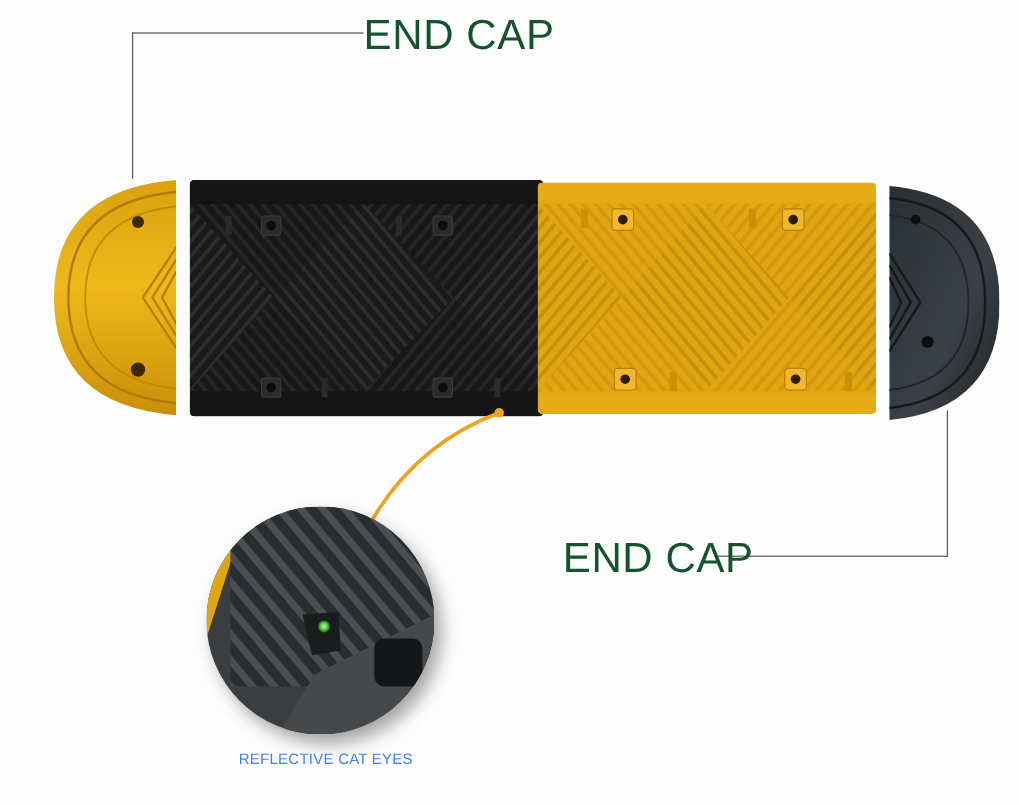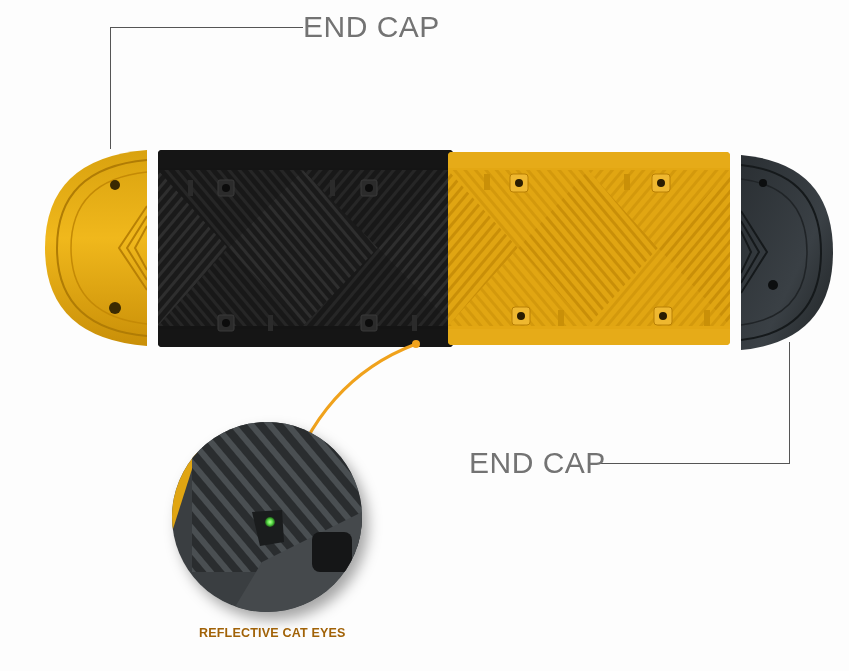--- a/index.html
+++ b/index.html
@@ -2,30 +2,29 @@
 <html><head>
 <meta charset="utf-8">
 <style>
   html, body { margin: 0; padding: 0; }
   body {
     width: 849px; height: 671px; position: relative; overflow: hidden;
     background: #fdfdfd;
     font-family: "Liberation Sans", sans-serif;
   }
   .label {
-    position: absolute; color: #737373; font-size: 30px; letter-spacing: 0.5px;
+    position: absolute; color: #14532d; font-size: 35px; letter-spacing: 0.5px;
     font-family: "Liberation Sans", sans-serif; line-height: 1; text-align: center;
   }
   .leader { position: absolute; background: #555; }
   .piece { position: absolute; overflow: hidden; }
   svg { display: block; }
   .caption {
-    position: absolute; font-size: 12.5px; color: #a16207; letter-spacing: 0.2px;
+    position: absolute; font-size: 12.5px; color: #3b82f6; letter-spacing: 0.2px;
     font-family: "Liberation Sans", sans-serif;
-    font-weight: bold;
   }
 </style>
 </head>
 <body>
 
 <div class="label" style="left:303px; top:12px;">END CAP</div>
 <div class="leader" style="left:110px; top:27px; width:193px; height:1px;"></div>
 <div class="leader" style="left:110px; top:27px; width:1px; height:122px;"></div>
 
 <div class="piece" style="left:45px; top:150px; width:102px; height:196px;">

